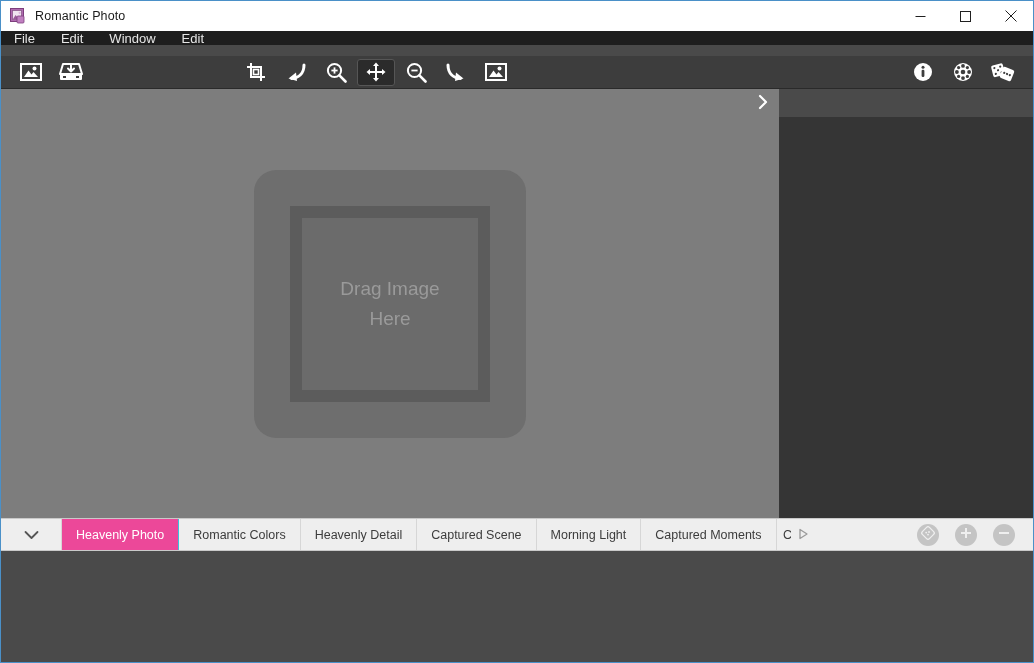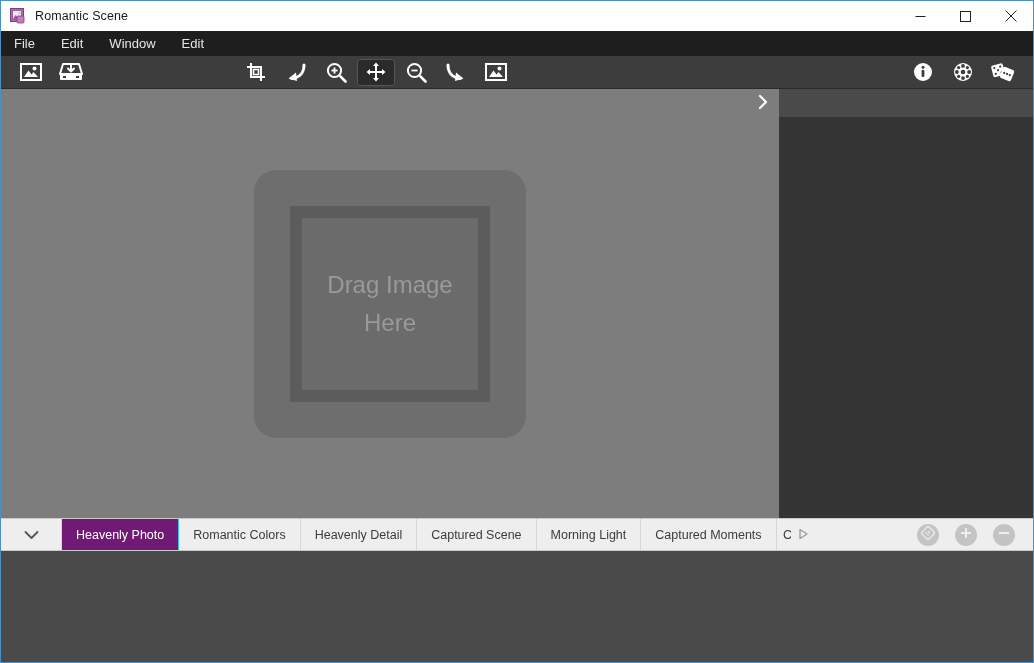--- a/index.html
+++ b/index.html
@@ -32,21 +32,21 @@
   }
   .win-btns { margin-left: auto; display: flex; height: 30px; }
   .win-btn {
     width: 45px; height: 30px;
     display: flex; align-items: center; justify-content: center;
     color: #202020;
   }
 
   
   .menubar {
-    position: absolute; top: 30px; left: 0; right: 0; height: 25px;
+    position: absolute; top: 30px; left: 0; right: 0; height: 14px;
     background: #1e1e1e;
     display: flex; align-items: center;
   }
   .menu-item {
     color: #e6e6e6; font-size: 13px;
     padding: 0 13px; line-height: 25px; height: 25px;
   }
 
   
   .toolbar {
@@ -93,21 +93,21 @@
     width: 200px; height: 196px;
     background: #5c5c5c;
   }
   .dz-inner {
     position: absolute; left: 48px; top: -10px;
     width: 176px; height: 172px;
     background: #6b6b6b;
     display: flex; align-items: center; justify-content: center;
   }
   .dz-text {
-    color: #9a9a9a; font-size: 24px; line-height: 1.55;
+    color: #9a9a9a; font-size: 19px; line-height: 1.55;
     text-align: center; white-space: pre-line;
   }
   .sidepanel {
     position: absolute; top: 0; left: 778px; right: 0; bottom: 0;
     background: #353535;
   }
   .sidepanel-head {
     position: absolute; top: 0; left: 0; right: 0; height: 28px;
     background: #4a4a4a;
   }
@@ -124,21 +124,21 @@
     width: 61px; display: flex; align-items: center; justify-content: center;
     border-right: 1px solid #d6d6d6; background: #eeeeee;
   }
   .tabs { display: flex; align-items: stretch; overflow: hidden; }
   .tab {
     display: flex; align-items: center; justify-content: center;
     padding: 0 14px; font-size: 12.5px; color: #3c3c3c;
     border-right: 1px solid #d6d6d6; white-space: nowrap;
     background: #eeeeee;
   }
-  .tab.active { background: #701a75; color: #ffffff; border-right-color: #3cc2dc; }
+  .tab.active { background: #ec4899; color: #ffffff; border-right-color: #3cc2dc; }
   .tab.clipped { padding-right: 0; width: 14px; overflow: hidden; border-right: none; padding-left: 8px; }
   .tab-scroll {
     display: flex; align-items: center; justify-content: center;
     width: 26px; color: #9a9a9a;
   }
   .tab-actions { margin-left: auto; display: flex; align-items: center; gap: 16px; padding-right: 18px; }
   .round-btn {
     width: 22px; height: 22px; border-radius: 50%;
     background: #c4c4c4;
     display: flex; align-items: center; justify-content: center;
@@ -159,21 +159,21 @@
   <div class="titlebar">
     <div class="title-icon">
       <svg width="16" height="16" viewBox="0 0 16 16">
         <rect x="0.5" y="0.5" width="13" height="13" fill="#b06ab0" stroke="#7d3f7d"></rect>
         <rect x="2.5" y="2.5" width="9" height="9" fill="#f0e4ef" stroke="#8a5a8a" stroke-width="0.8"></rect>
         <path d="M3 11 L5.6 7 L7.6 9.6 L9 8 L11 11 Z" fill="#9a5a9a"></path>
         <circle cx="9.6" cy="4.8" r="1.1" fill="#d9b0d9"></circle>
         <rect x="7" y="8" width="7" height="7" rx="1" fill="#c080c0" stroke="#7d3f7d" stroke-width="0.8"></rect>
       </svg>
     </div>
-    <div class="title-text">Romantic Scene</div>
+    <div class="title-text">Romantic Photo</div>
     <div class="win-btns">
       <div class="win-btn">
         <svg width="11" height="11" viewBox="0 0 11 11">
             <line x1="0.5" y1="5.5" x2="10.5" y2="5.5" stroke="#202020" stroke-width="1"></line>
           </svg>
       </div>
       <div class="win-btn">
         <svg width="11" height="11" viewBox="0 0 11 11">
             <rect x="0.5" y="0.5" width="10" height="10" fill="none" stroke="#202020" stroke-width="1"></rect>
           </svg>

